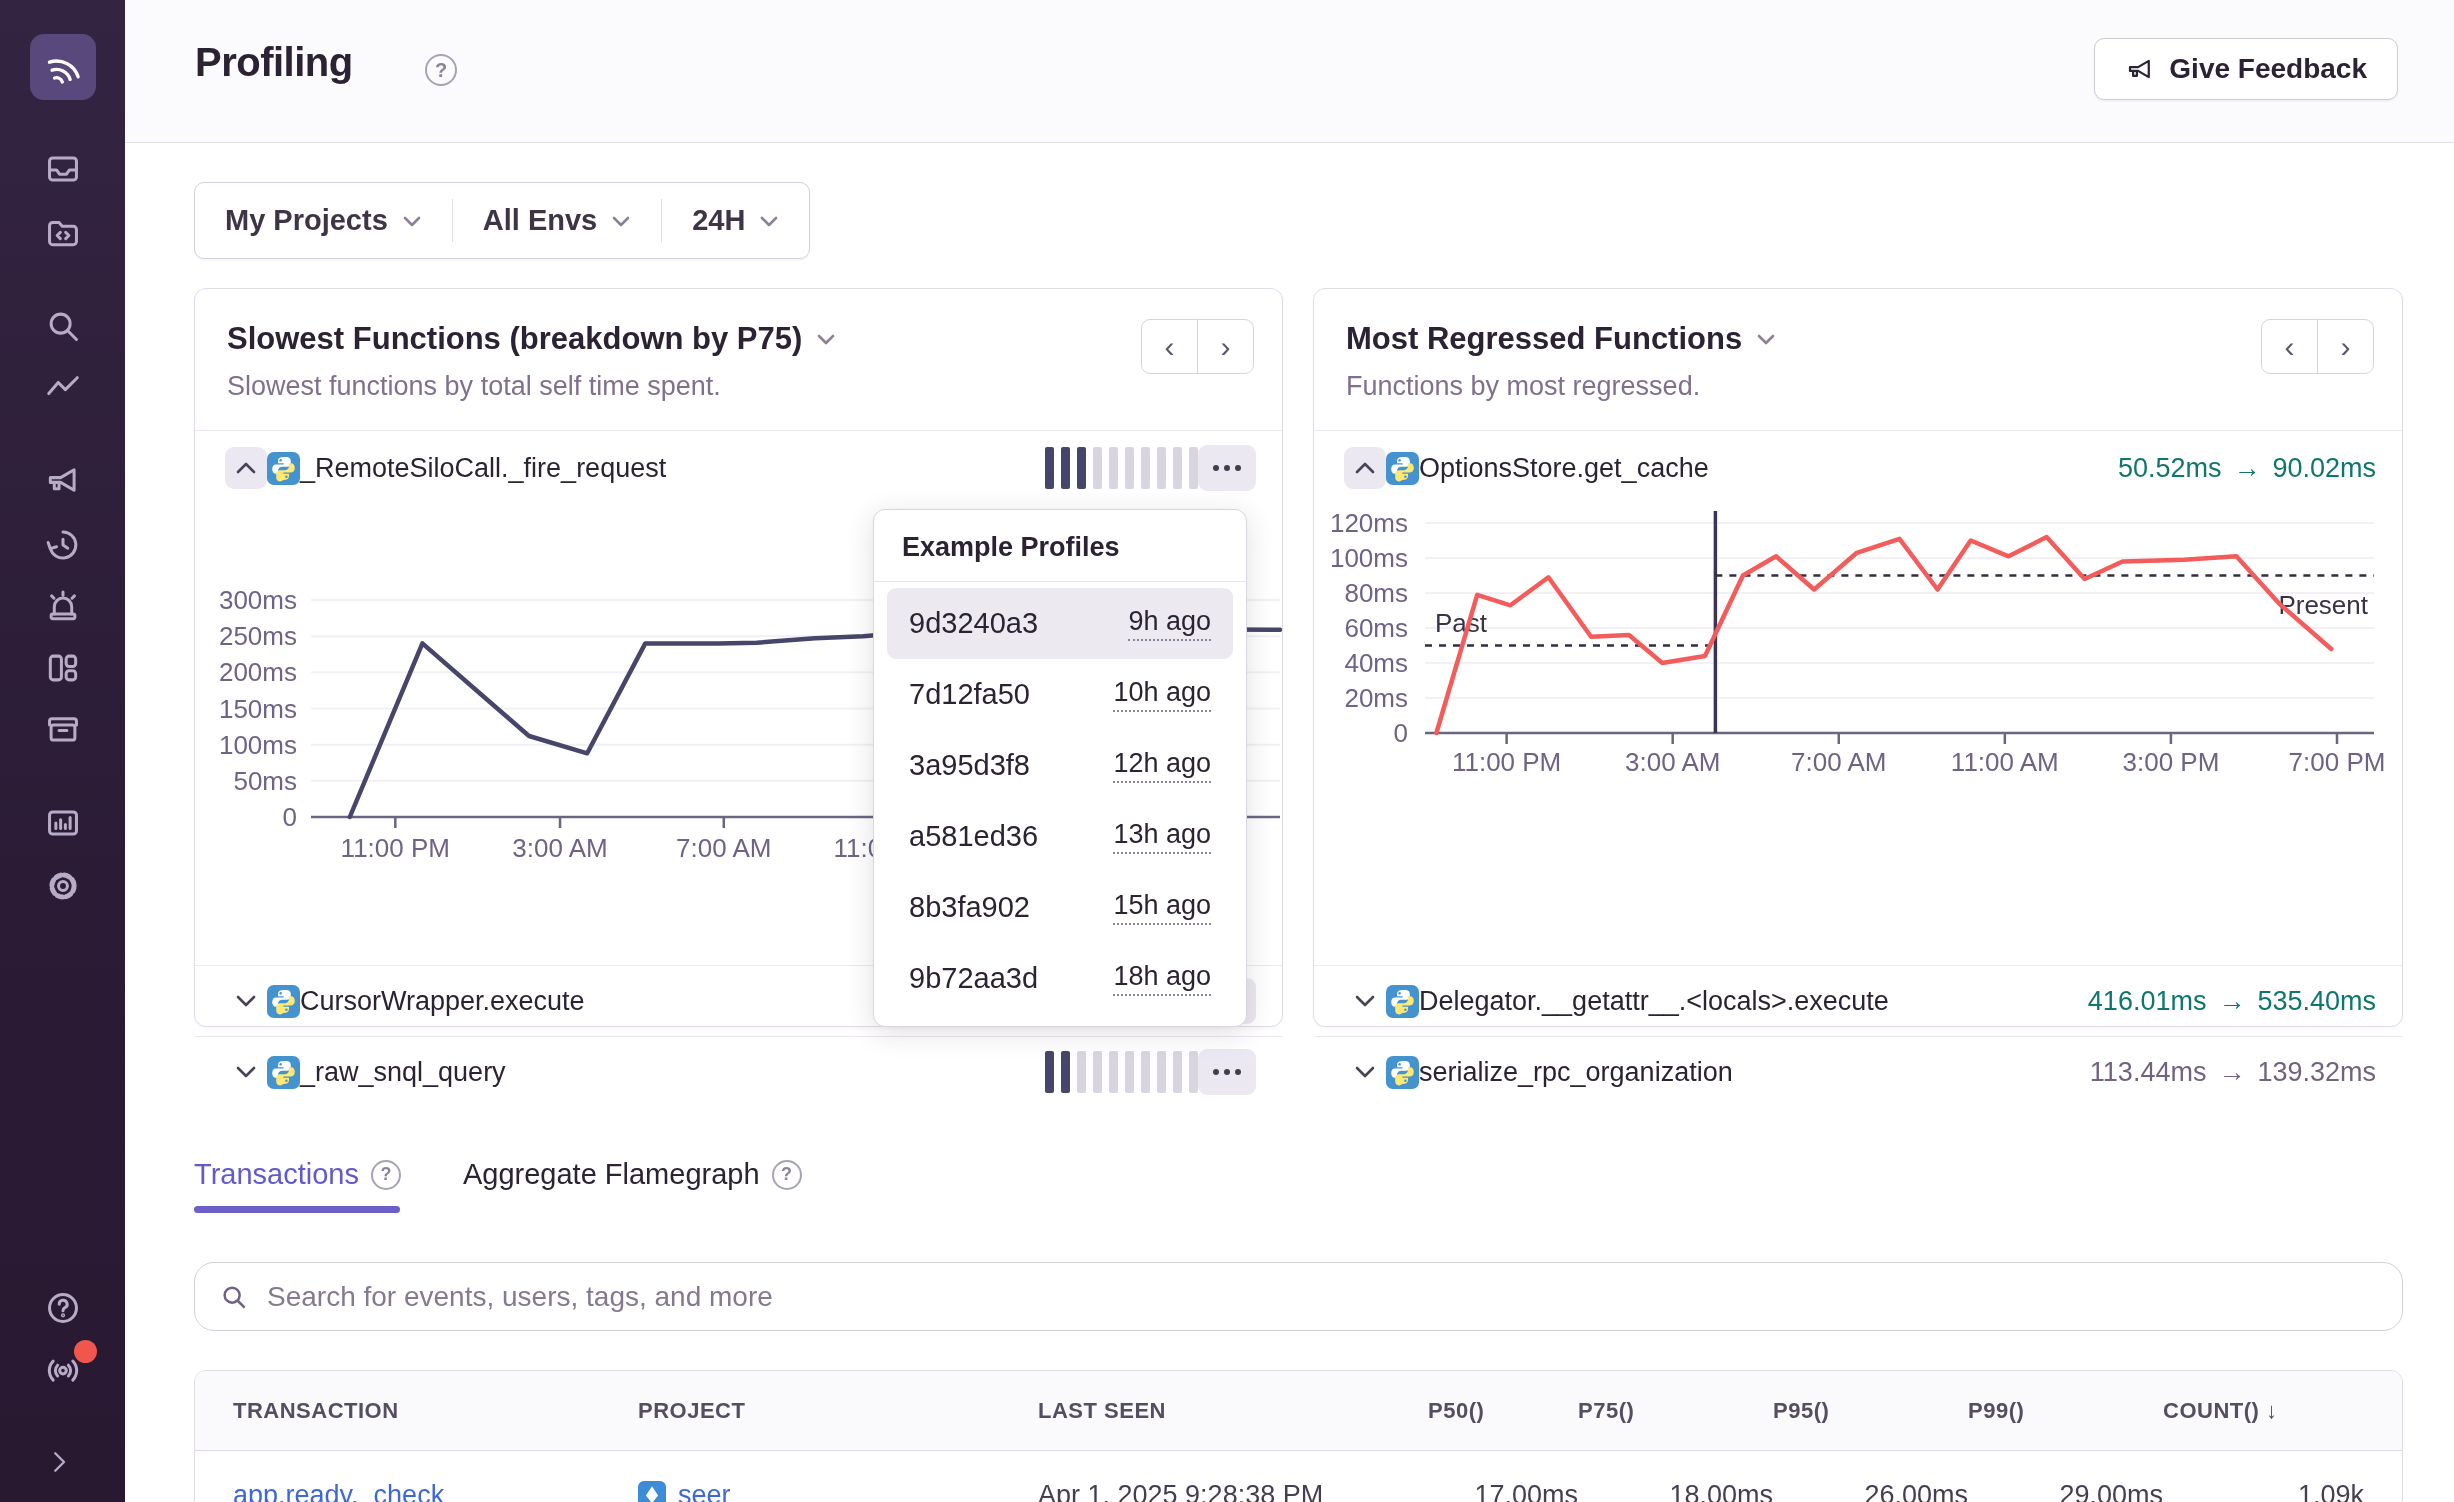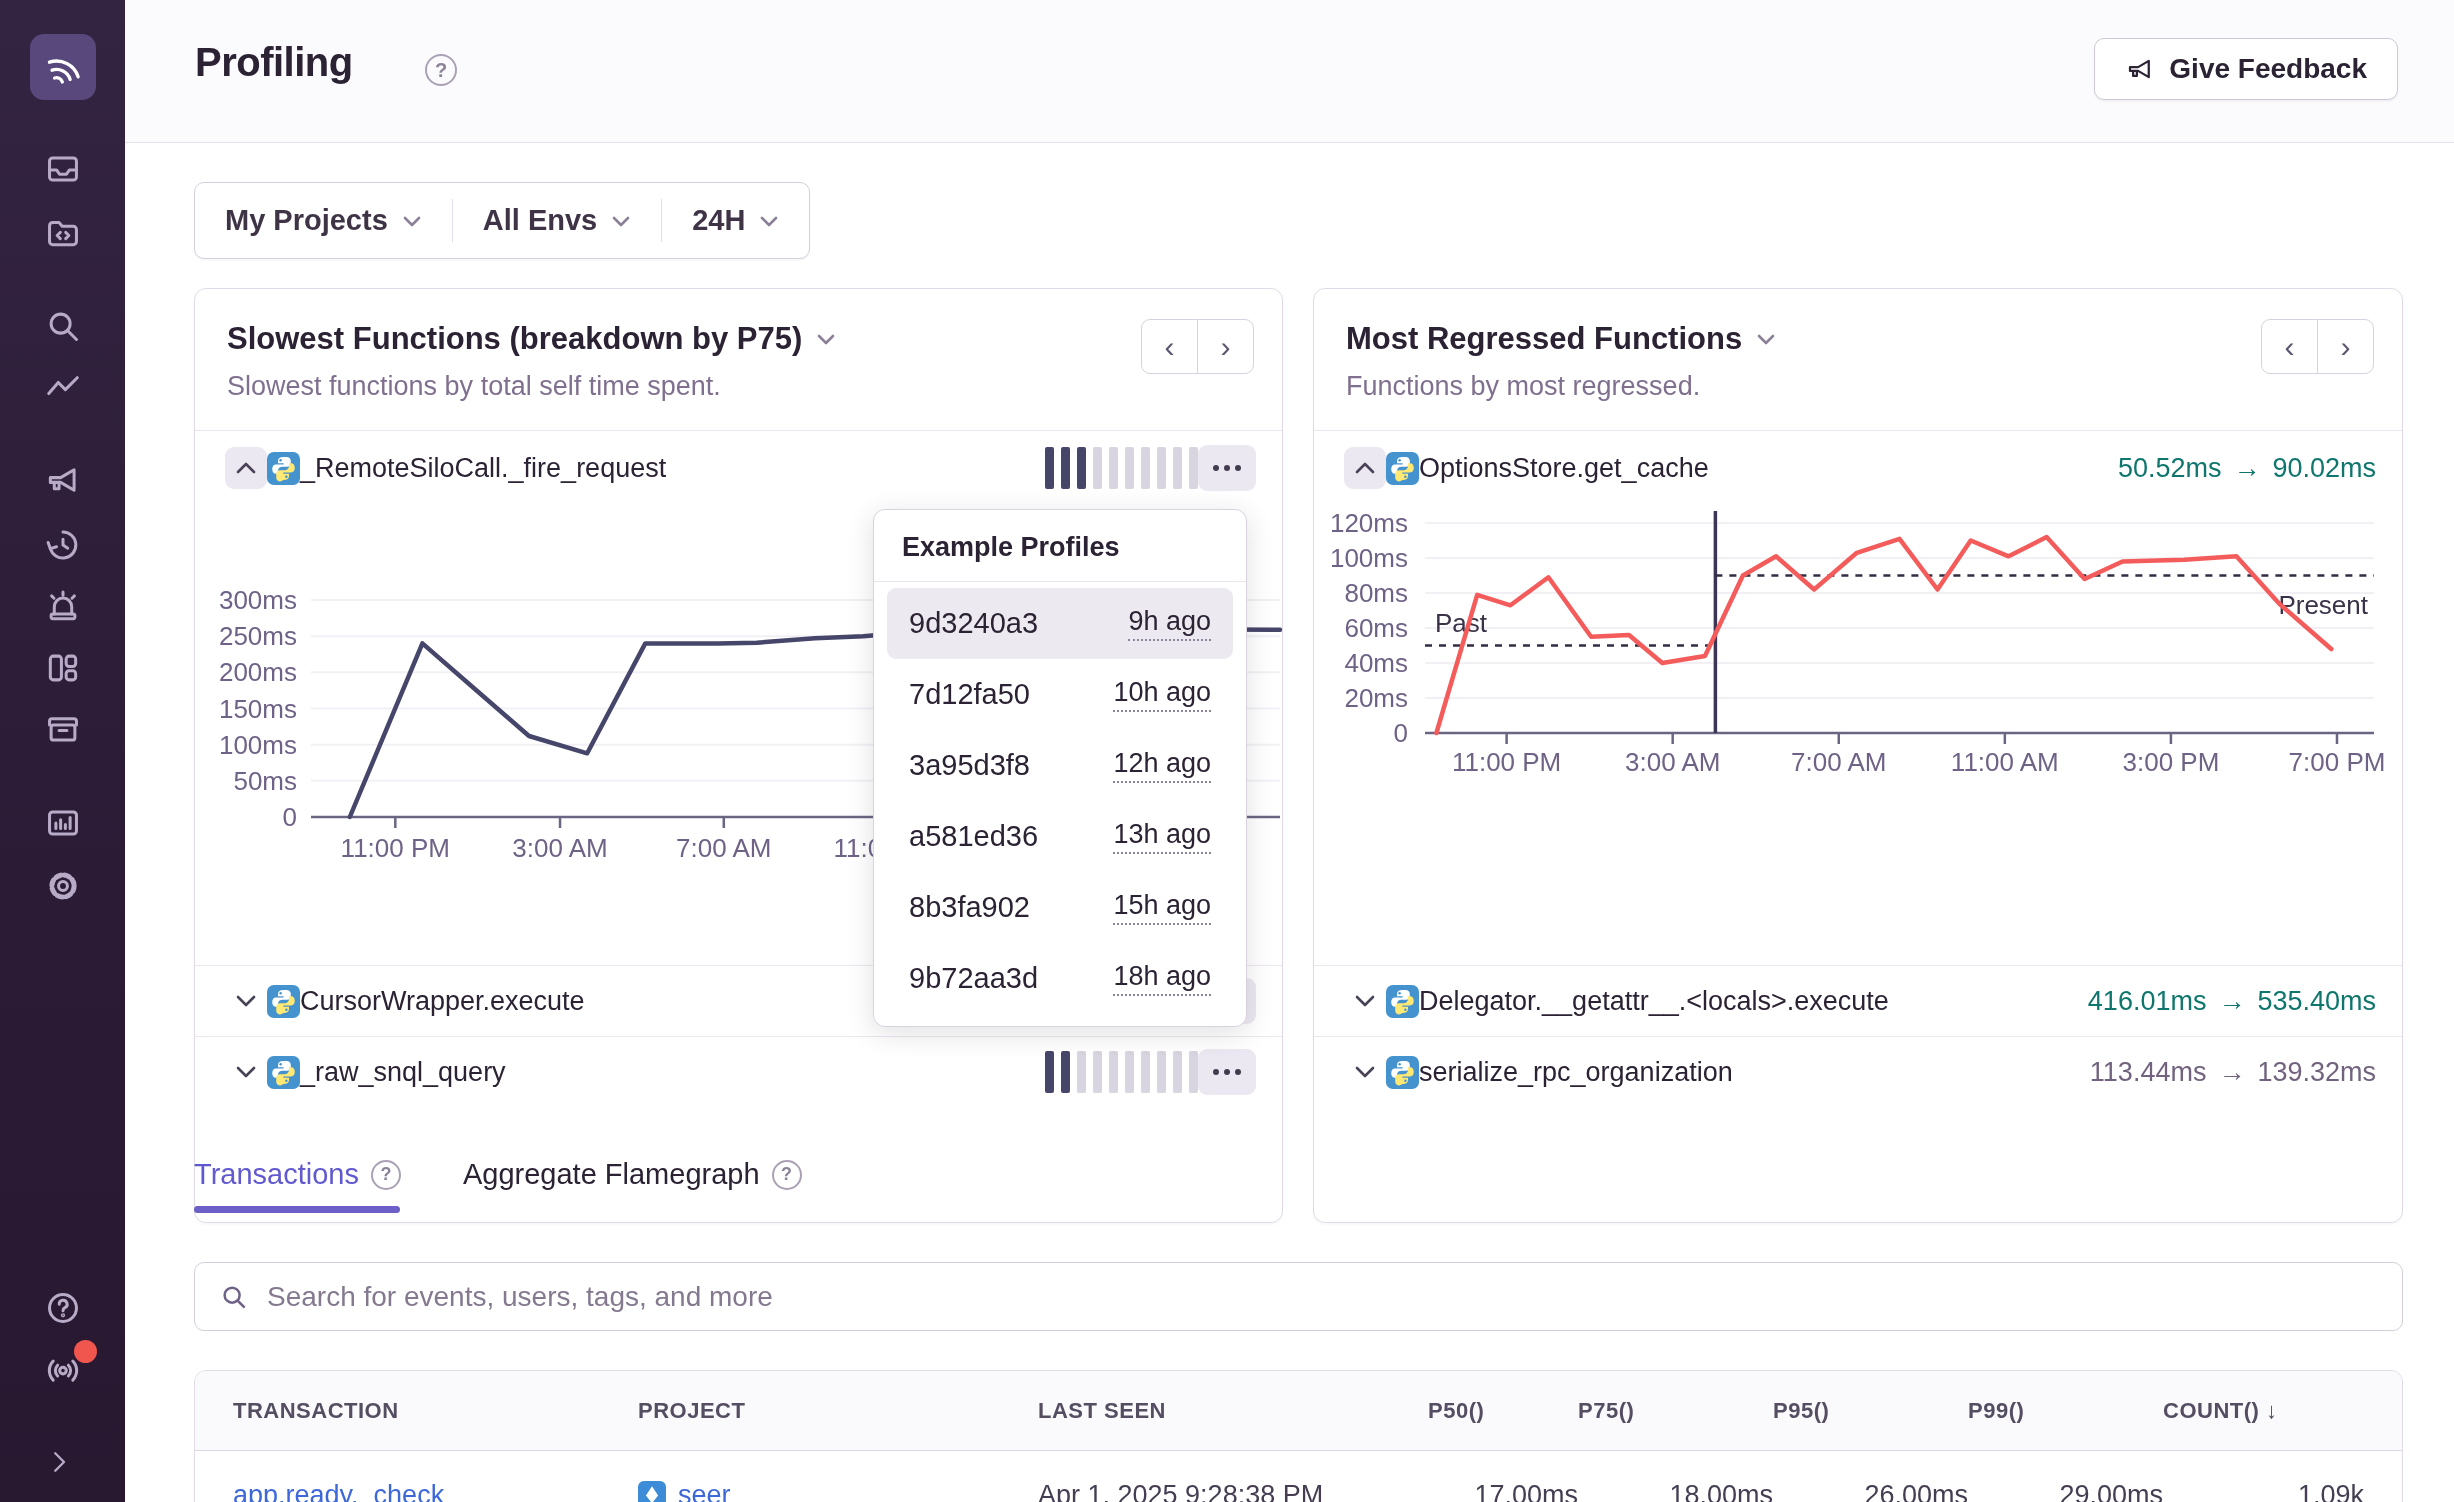--- a/index.html
+++ b/index.html
@@ -23,21 +23,21 @@
   #feedback-btn svg{stroke:#2b2233;fill:none;stroke-width:1.8;stroke-linejoin:round}
 
   
   #filter-bar{position:absolute;left:194px;top:182px;height:77px;display:flex;align-items:stretch;border:1px solid #d5cfdd;border-radius:10px;background:#fff;box-shadow:0 2px 1px rgba(43,34,51,.03)}
   .filter-seg{display:flex;align-items:center;gap:14px;padding:0 30px;font-size:29px;font-weight:bold;color:#3e3446;cursor:pointer}
   .filter-div{width:1px;background:#e3dde9;margin:16px 0}
   .chev-sm{width:20px;height:14px}
   .chev-sm polyline{fill:none;stroke:#8b8097;stroke-width:2.6;stroke-linecap:round;stroke-linejoin:round}
 
   
-  .card{position:absolute;top:288px;width:1090px;height:935px;background:#fff;border:1px solid #e0dbe6;border-radius:12px;box-shadow:0 2px 3px rgba(43,34,51,.03)}
+  .card{position:absolute;top:288px;width:1090px;height:739px;background:#fff;border:1px solid #e0dbe6;border-radius:12px;box-shadow:0 2px 3px rgba(43,34,51,.03)}
   #card-slowest{left:194px;width:1089px}
   #card-regressed{left:1313px}
   .card-head{height:142px;border-bottom:1px solid #ebe6ef;padding:32px 28px 0 32px;position:relative}
   .card-title{display:flex;align-items:center;gap:14px;font-size:31px;font-weight:bold;color:#2b2233;cursor:pointer}
   .card-sub{margin-top:14px;font-size:27px;color:#80708f}
   .pager{position:absolute;right:28px;top:30px;display:flex}
   .pager button{width:57px;height:55px;background:#fff;border:1px solid #d8d2de;font-size:30px;color:#5d5470;display:flex;align-items:center;justify-content:center;cursor:pointer}
   .pager button:first-child{border-radius:9px 0 0 9px}
   .pager button:last-child{border-radius:0 9px 9px 0;margin-left:-1px}
   .fn-row{height:74px;display:flex;align-items:center;padding:0 26px 0 30px}
@@ -73,21 +73,21 @@
 
   
   #tabs{position:absolute;left:194px;top:1158px;display:flex;gap:62px}
   .tab{display:flex;align-items:center;gap:12px;font-size:29px;cursor:pointer}
   .tab .help-circ{width:30px;height:30px;font-size:18px}
   .tab.active{color:#6159cf}
   .tab.idle{color:#2b2233}
   #tab-underline{position:absolute;left:194px;top:1206px;width:206px;height:7px;border-radius:4px;background:#6c5fc7}
 
   
-  #search-bar{position:absolute;left:194px;top:1262px;width:2209px;height:69px;border:1px solid #d4cedb;border-radius:10px;display:flex;align-items:center;gap:18px;padding:0 24px;background:#fff}
+  #search-bar{position:absolute;left:194px;top:1262px;width:2209px;height:69px;border:1px solid #d4cedb;border-radius:20px;display:flex;align-items:center;gap:18px;padding:0 24px;background:#fff}
   #search-bar svg{stroke:#6f6287;fill:none;stroke-width:2;flex:0 0 auto}
   #search-input{border:none;outline:none;flex:1;font-size:28px;font-family:"Liberation Sans",sans-serif;color:#2b2233;background:transparent}
   #search-input::placeholder{color:#84798f}
 
   
   #tx-table{position:absolute;left:194px;top:1370px;width:2209px;height:250px;border:1px solid #e0dbe6;border-radius:12px 12px 0 0;background:#fff;overflow:hidden}
   .tgrid{display:grid;grid-template-columns:405px 400px 390px 150px 195px 195px 195px 1fr;align-items:center;padding:0 38px}
   #thead{height:80px;background:#faf9fb;border-bottom:1px solid #ddd7e3;font-size:22px;font-weight:bold;color:#554d61;letter-spacing:.5px}
   #thead .num{text-align:left}
   #trow{height:88px;font-size:27px}

